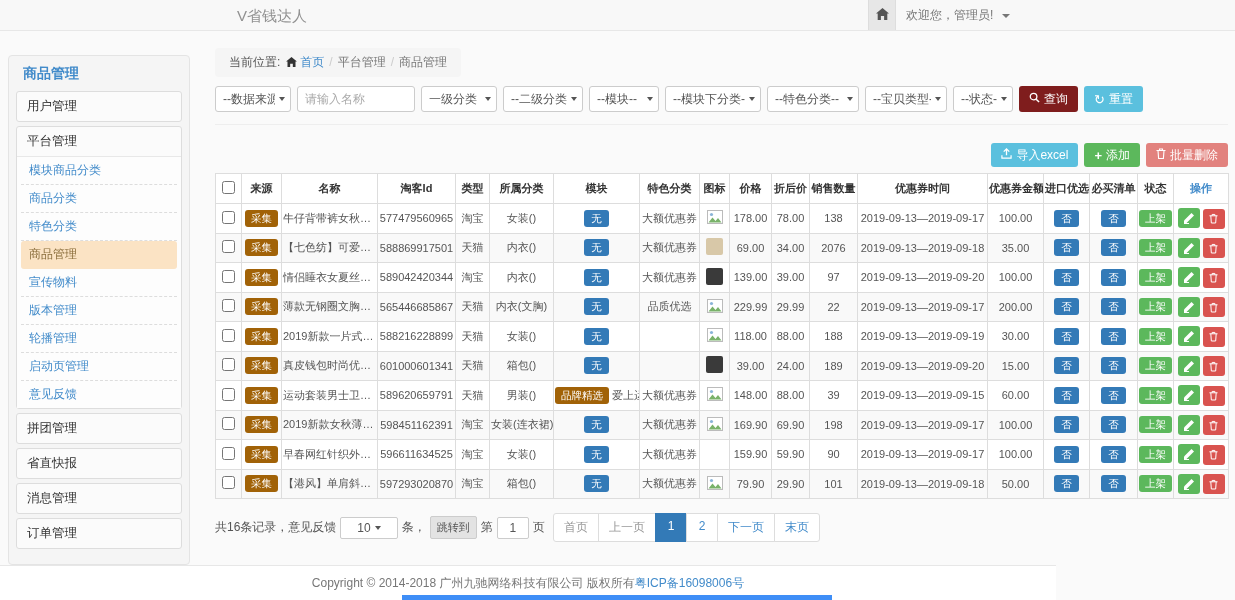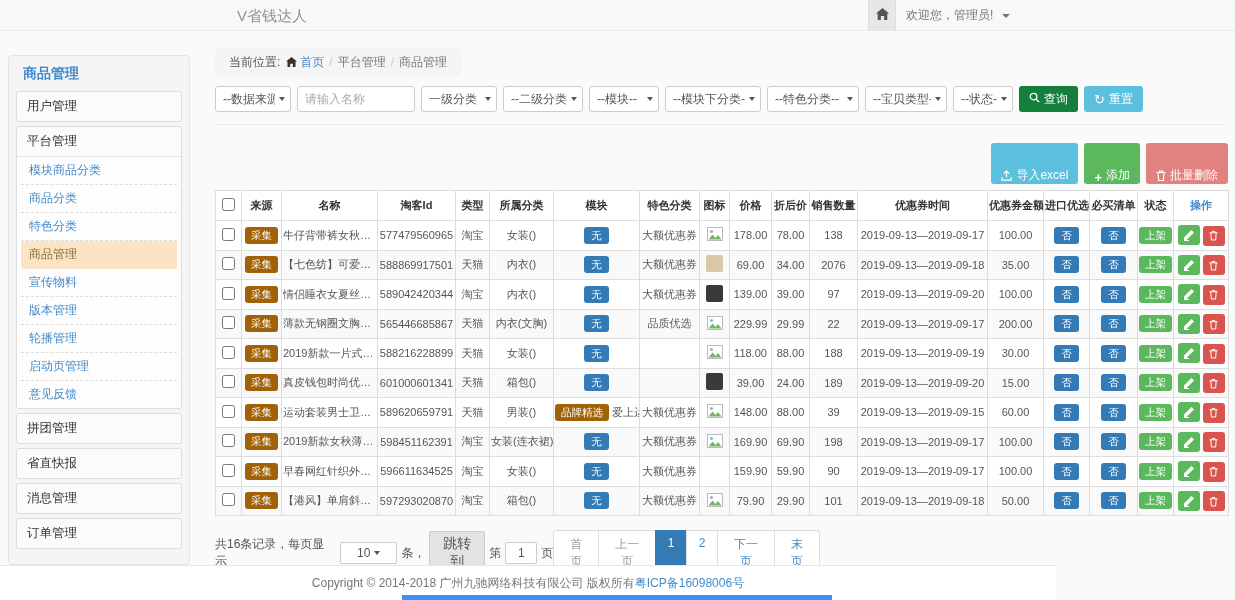--- a/index.html
+++ b/index.html
@@ -49,27 +49,27 @@
     display:flex; align-items:center; justify-content:space-between;
     padding:0 5px 0 7px; color:#555; cursor:pointer; white-space:nowrap; overflow:hidden; }
   .sel .txt { overflow:hidden; text-overflow:clip; }
   .sel .car { width:0; height:0; border-left:3.5px solid transparent;
     border-right:3.5px solid transparent; border-top:4px solid #555; margin-left:4px; flex:none;}
   .name-input { height:26px; width:118px; border:1px solid #ccc; border-radius:3px;
     padding:0 7px; font-size:12px; color:#555; }
   .name-input::placeholder { color:#aaa; }
   .btn { border:none; border-radius:3px; color:#fff; font-size:12px; cursor:pointer;
     display:inline-flex; align-items:center; gap:4px; padding:0 10px; height:26px; }
-  .btn-primary { background:#15803d; }
+  .btn-primary { background:#7f1d1d; }
   .btn-info { background:#5bc0de; }
   .btn-success { background:#5cb85c; }
   .btn-danger-soft { background:#e2827e; }
   
   .toolbar { display:flex; justify-content:flex-end; gap:6px; margin-top:18px; }
-  .toolbar .btn { height:41px;align-items:flex-end; }
+  .toolbar .btn { height:24px; }
   
   table.grid { width:1013px; table-layout:fixed; border-collapse:collapse;
     margin-top:6px; background:#fff; font-size:11px; }
   .grid th, .grid td { border:1px solid #ddd; text-align:center; vertical-align:middle;
     padding:4px 1px; overflow:hidden; white-space:nowrap; color:#555; }
   .grid th { font-weight:bold; color:#333; padding:7px 1px; background:#fff; }
   .grid th.op-head { color:#428bca; }
   .grid tbody tr:nth-child(even) { background:#f9f9f9; }
   .grid td.name-cell { text-overflow:ellipsis; color:#555; }
   .badge { display:inline-block; border-radius:3px; color:#fff; padding:2px 6px;
@@ -83,21 +83,21 @@
   .op-btn { display:inline-flex; align-items:center; justify-content:center;
     width:22px; height:20px; border:none; border-radius:3px; cursor:pointer; }
   .op-edit { background:#5cb85c; margin-right:3px; }
   .op-del { background:#d9534f; }
   
   .page-row { display:flex; align-items:center; margin-top:14px; }
   .page-summary { color:#555; display:flex; align-items:center; gap:4px; }
   .size-sel { height:22px; border:1px solid #ccc; border-radius:2px; background:#fff;
     display:inline-flex; align-items:center; gap:4px; padding:0 16px; color:#555; cursor:pointer;}
   .jump-btn { background:#e3e3e3; border:1px solid #ccc; border-radius:2px;
-    color:#555; padding:3px 6px; cursor:pointer; font-size:14px; }
+    color:#555; padding:3px 6px; cursor:pointer; font-size:11px; }
   .jump-input { width:32px; height:22px; border:1px solid #ccc; border-radius:2px;
     text-align:center; color:#555; font-size:12px; }
   .pager { display:flex; margin-left:auto; margin-right:408px; }
   .pager .pg { min-width:32px; padding:5px 10px; border:1px solid #ddd; background:#fff;
     color:#428bca; text-align:center; cursor:pointer; margin-left:-1px; }
   .pager .pg:first-child { border-radius:3px 0 0 3px; margin-left:0; }
   .pager .pg:last-child { border-radius:0 3px 3px 0; }
   .pager .pg.muted { color:#999; }
   .pager .pg.active { background:#337ab7; border-color:#337ab7; color:#fff; }
   
@@ -600,21 +600,21 @@
               <svg width="9" height="11" viewBox="0 0 10 11">
                 <path d="M0.5 2.5h9M3.5 2.5v-1.5h3v1.5M2 2.5l.6 8h4.8l.6-8" stroke="#fff" stroke-width="1.1" fill="none"></path>
               </svg>
             </button></td>
         </tr>
       </tbody>
   </table>
 
   <div class="page-row">
     <div class="page-summary">
-      <span>共16条记录，每页显示</span>
+      <span>共16条记录，意见反馈</span>
       <span class="size-sel">
         <span>10</span>
         <span class="car" style="width:0;height:0;border-left:3.5px solid transparent;border-right:3.5px solid transparent;border-top:4px solid #555"></span>
       </span>
       <span>条，</span>
       <button class="jump-btn">跳转到</button>
       <span>第</span>
       <input class="jump-input" value="1" style="">
       <span>页</span>
     </div>

